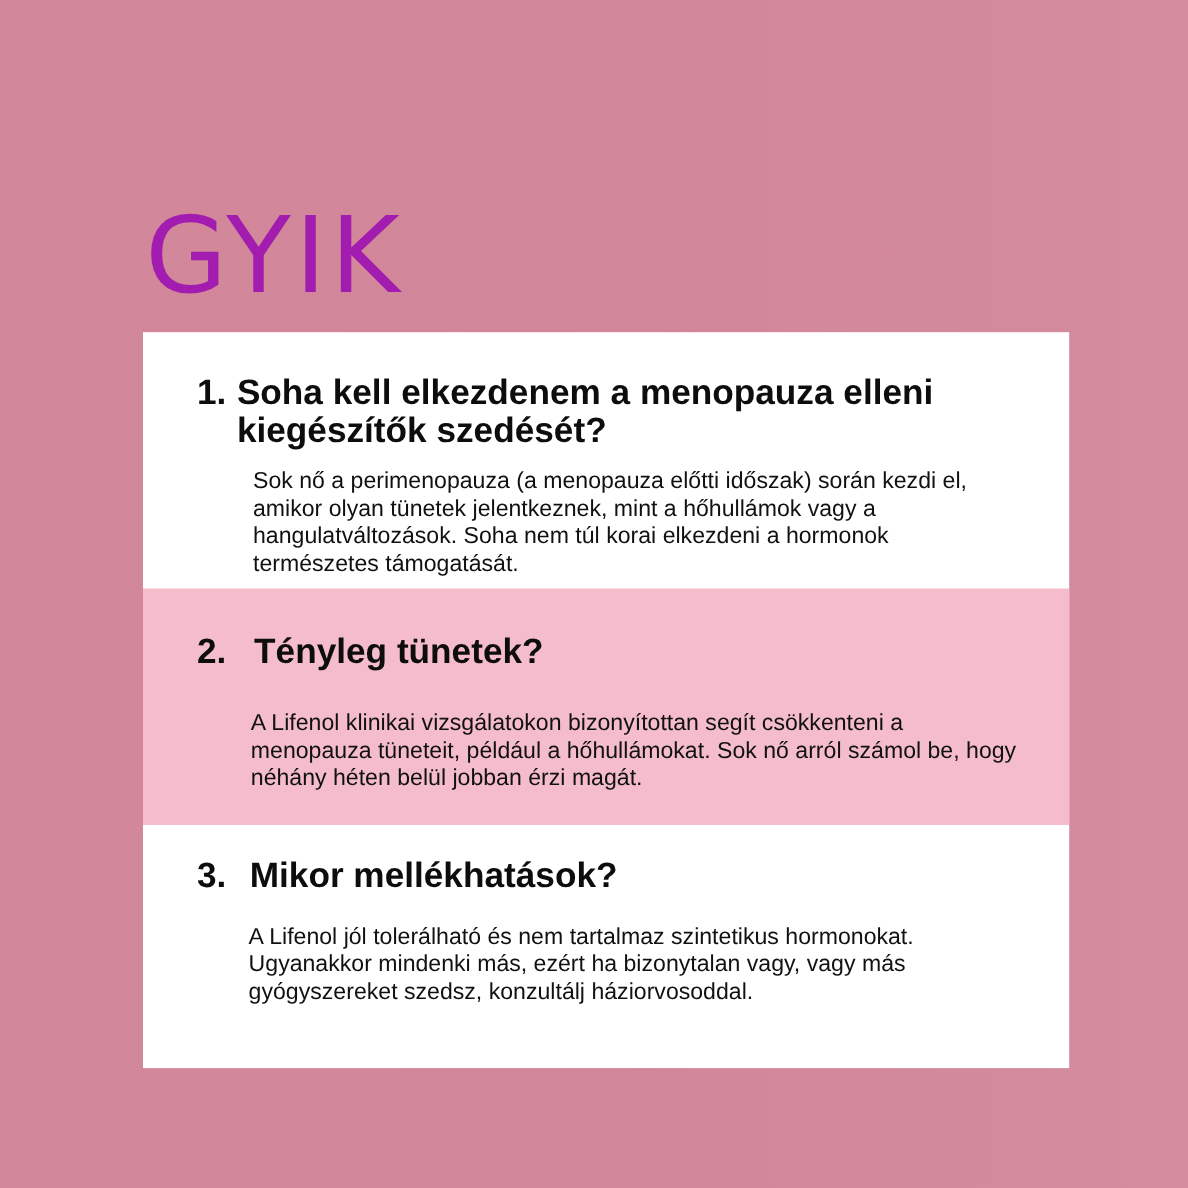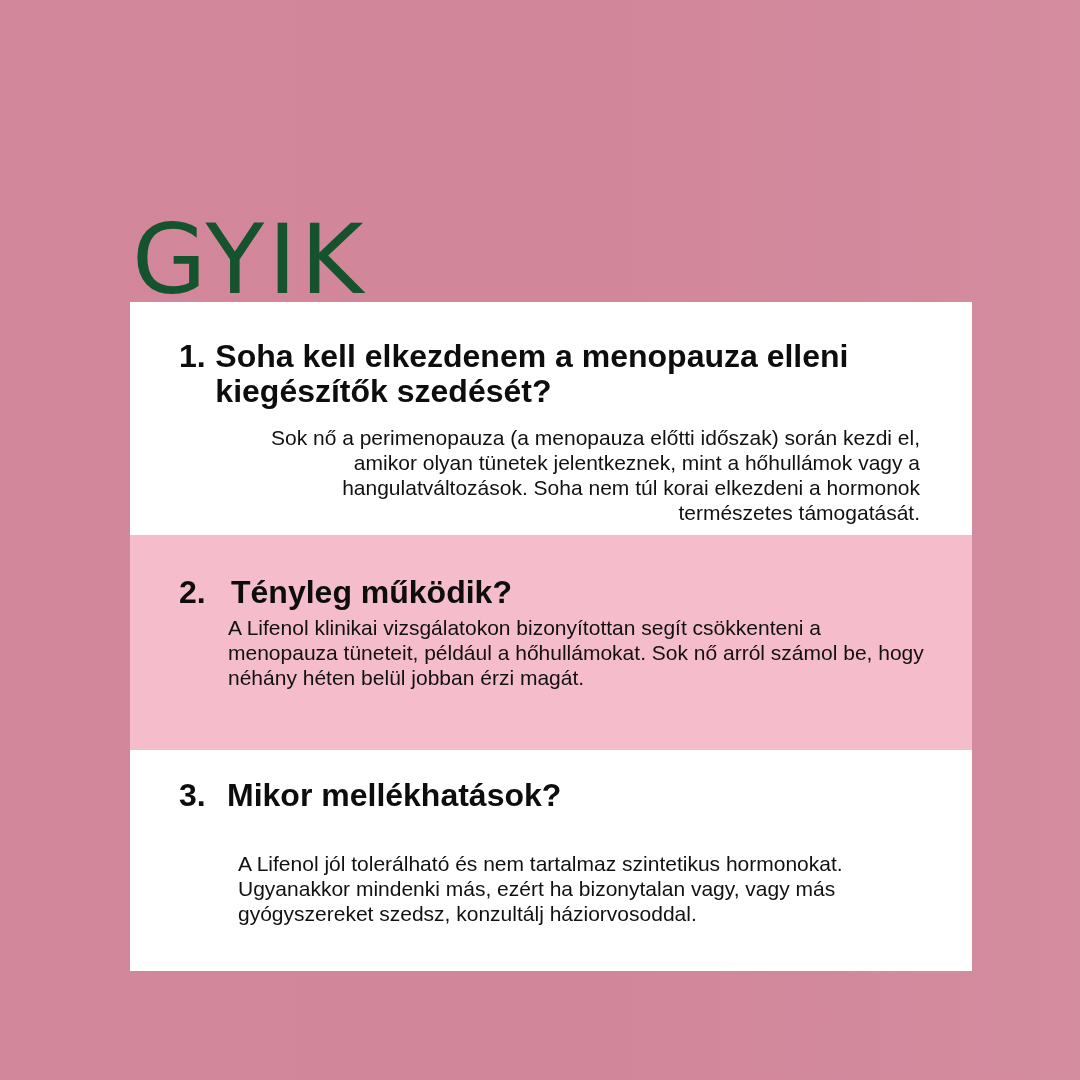--- a/index.html
+++ b/index.html
@@ -2,47 +2,47 @@
 <html><head>
 <meta charset="utf-8">
 <style>
   html, body { margin: 0; padding: 0; }
   body {
     width: 1080px; height: 1080px; overflow: hidden; position: relative;
     background: linear-gradient(90deg, #d2879a 0%, #d2869a 55%, #d48c9f 100%);
     font-family: "Liberation Sans", "DejaVu Sans", sans-serif;
   }
   .title {
-    position: absolute; left: 132px; top: 148px;
+    position: absolute; left: 132px; top: 120px;
     font-family: "DejaVu Sans", sans-serif;
     font-weight: normal; font-size: 96px; letter-spacing: 4px;
-    color: #14532d; line-height: 1;
+    color: #a21caf; line-height: 1;
   }
   .panel {
     position: absolute; left: 130px; top: 302px; width: 842px; height: 669px;
     background: #ffffff;
   }
   .faq {
     position: absolute; left: 0; width: 842px; box-sizing: border-box;
   }
   .faq.q1 { top: 0; height: 233px; }
   .faq.q2 { top: 233px; height: 215px; background: #f5bccb; }
   .faq.q3 { top: 448px; height: 221px; }
   .q-head { position: absolute; display: flex; color: #0d0d0d; font-weight: bold; font-size: 32px; line-height: 35px; }
   .q-num { display: inline-block; }
   .q-text { display: inline-block; }
   .answer {
     position: absolute; color: #111111; font-size: 21px; line-height: 25px;
   }
   .q1 .q-head { left: 49px; top: 37px; width: 720px; }
   .q1 .q-num { width: 52px; }
-  .q1 .answer { left: 100px; top: 123px; width: 690px; text-align: right; }
+  .q1 .answer { left: 100px; top: 123px; width: 690px; }
   .q2 .q-head { left: 49px; top: 40px; }
   .q2 .q-num { width: 52px; }
-  .q2 .answer { left: 98px; top: 80px; width: 700px; }
+  .q2 .answer { left: 98px; top: 110px; width: 700px; }
   .q3 .q-head { left: 49px; top: 28px; }
   .q3 .q-num { width: 48px; }
   .q3 .answer { left: 96px; top: 89px; width: 640px; }
 </style>
 </head>
 <body>
 
 <h1 class="title">GYIK</h1>
 
 <div class="panel">
@@ -50,25 +50,25 @@
     <div class="q-head">
       <span class="q-num">1.</span>
       <span class="q-text">Soha kell elkezdenem a menopauza elleni kiegészítők szedését?</span>
     </div>
     <p class="answer" style="margin:0">Sok nő a perimenopauza (a menopauza előtti időszak) során kezdi el, amikor olyan tünetek jelentkeznek, mint a hőhullámok vagy a hangulatváltozások. Soha nem túl korai elkezdeni a hormonok természetes támogatását.</p>
   </section>
 
   <section class="faq q2">
     <div class="q-head">
       <span class="q-num">2.</span>
-      <span class="q-text">Tényleg működik?</span>
+      <span class="q-text">Tényleg tünetek?</span>
     </div>
     <p class="answer" style="margin:0">A Lifenol klinikai vizsgálatokon bizonyítottan segít csökkenteni a menopauza tüneteit, például a hőhullámokat. Sok nő arról számol be, hogy néhány héten belül jobban érzi magát.</p>
   </section>
 
   <section class="faq q3">
     <div class="q-head">
       <span class="q-num">3.</span>
       <span class="q-text">Mikor mellékhatások?</span>
     </div>
-    <p class="answer" style="margin:12px">A Lifenol jól tolerálható és nem tartalmaz szintetikus hormonokat. Ugyanakkor mindenki más, ezért ha bizonytalan vagy, vagy más gyógyszereket szedsz, konzultálj háziorvosoddal.</p>
+    <p class="answer" style="margin:0">A Lifenol jól tolerálható és nem tartalmaz szintetikus hormonokat. Ugyanakkor mindenki más, ezért ha bizonytalan vagy, vagy más gyógyszereket szedsz, konzultálj háziorvosoddal.</p>
   </section>
 </div>
 
 </body></html>

